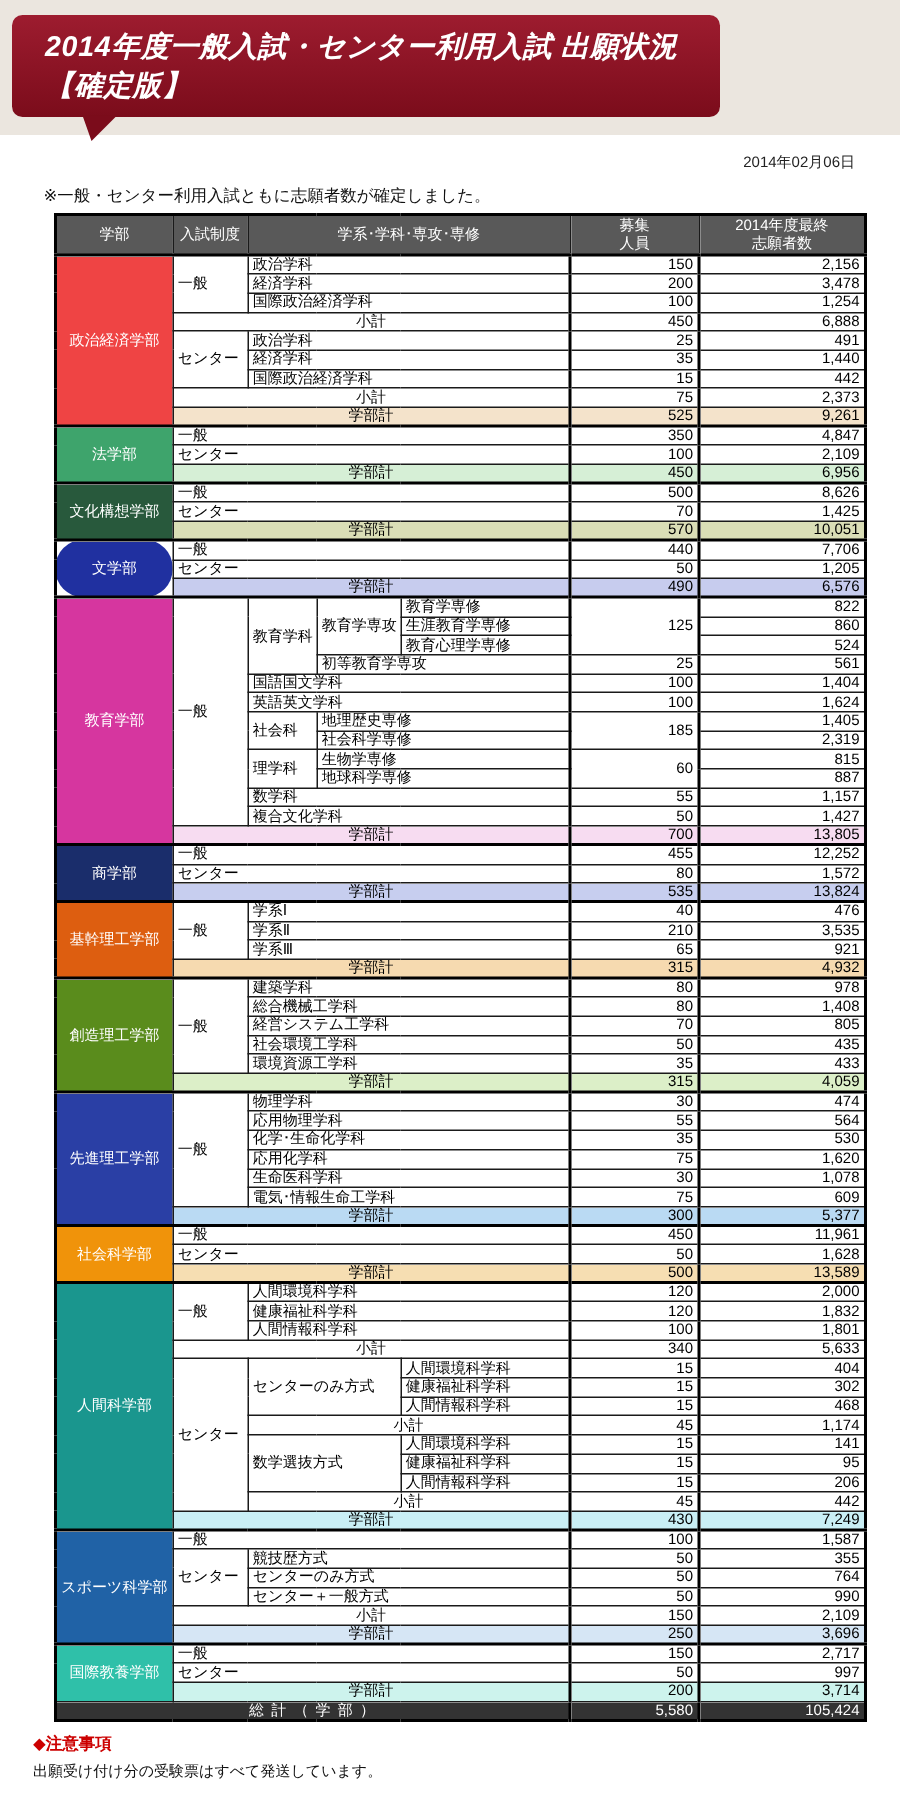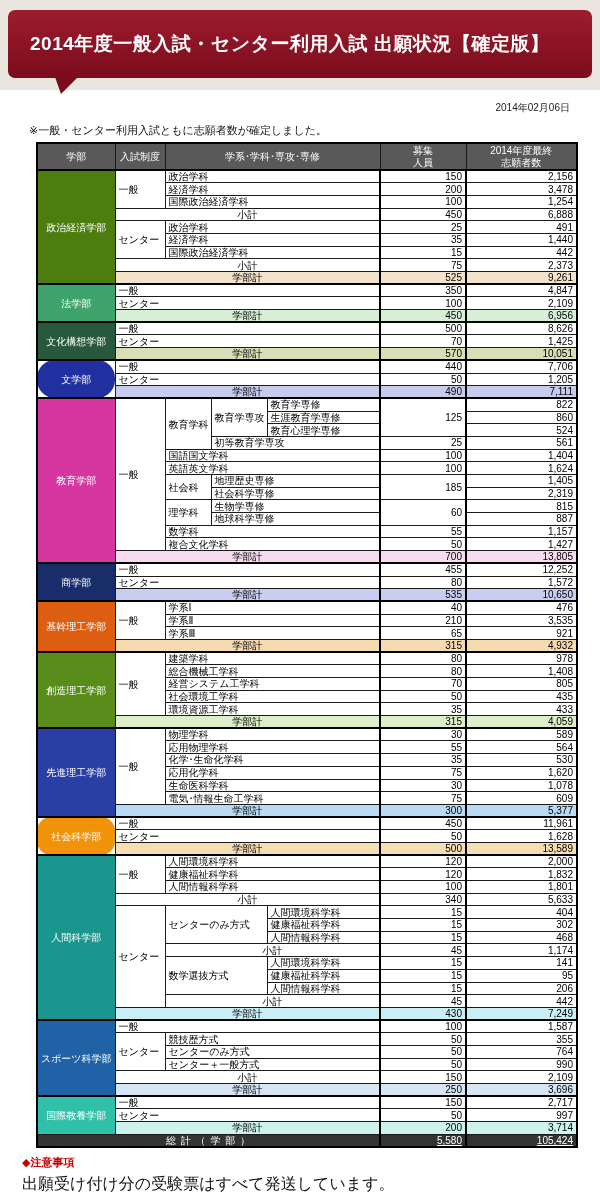--- a/index.html
+++ b/index.html
@@ -3,24 +3,24 @@
 <meta charset="utf-8">
 <style>
   html,body{margin:0;padding:0;}
   body{
     width:600px;height:1200px;position:relative;background:#ffffff;
     font-family:"Liberation Sans","DejaVu Sans",sans-serif;
     -webkit-font-smoothing:antialiased;
   }
   .top-bg{position:absolute;top:0;left:0;width:600px;height:90px;background:#ebe6df;}
   .banner{
-    position:absolute;top:10px;left:8px;width:584px;height:68px;
+    position:absolute;top:10px;left:8px;width:472px;height:68px;
     background:linear-gradient(#9d1c2f,#7b0c1b);
     border-radius:7px;box-sizing:border-box;
-    display:flex;align-items:center;padding-left:22px;
+    display:flex;align-items:center;padding-left:22px;font-style:italic;
   }
   .banner-title{color:#ffffff;font-size:19px;font-weight:bold;letter-spacing:.5px;margin:0;}
   .banner-pointer{
     position:absolute;top:77px;left:55px;width:0;height:0;
     border-top:17px solid #7b0c1b;border-right:17px solid transparent;border-left:6px solid transparent;
   }
   .pub-date{position:absolute;top:101px;right:30px;font-size:10px;color:#222;}
   .note{position:absolute;top:123px;left:29px;font-size:11px;color:#111;}
 
   table#admtable{
@@ -37,39 +37,39 @@
     height:27px;white-space:pre-line;line-height:12px;
   }
   #admtable tbody tr{height:12.7px;}
   #admtable td.num{text-align:right;border-left:2px solid #000;}
   #admtable td.dept,#admtable td.sys{text-align:left;}
   #admtable td.sub,#admtable td.ftot{text-align:center;}
   #admtable td.fac{color:#fff;text-align:center;padding:0 1px;}
   #admtable tr.first td{border-top:2px solid #000;}
 
   
-  .f-pol{background:#4d7c0f;} .f-law{background:#3ea46c;margin-left:20px;} .f-bunka{background:#28593c;}
+  .f-pol{background:#ef4444;} .f-law{background:#3ea46c;margin-left:20px;} .f-bunka{background:#28593c;}
   .f-bun{background:#2030a0;border-radius:18px;} .f-edu{background:#d6369f;} .f-sho{background:#1a2d6b;margin-top:36px;}
   .f-kikan{background:#dd5e10;} .f-sozo{background:#5a8c1c;} .f-senshin{background:#2a3fa5;}
-  .f-shakai{background:#f0930a;border-radius:14px;} .f-ningen{background:#1a968e;} .f-sports{background:#2062a6;}
+  .f-shakai{background:#f0930a;} .f-ningen{background:#1a968e;} .f-sports{background:#2062a6;}
   .f-kokusai{background:#2fc0a9;margin-top:24px;}
 
   
   tr.t-pol td{background:#f4e3cb;} tr.t-law td{background:#d6efd6;} tr.t-bunka td{background:#dadeb6;}
   tr.t-bun td{background:#c7ccee;} tr.t-edu td{background:#f7dcf1;} tr.t-sho td{background:#c7ceef;}
   tr.t-kikan td{background:#f6dab0;} tr.t-sozo td{background:#dcefc8;} tr.t-senshin td{background:#badaf3;}
   tr.t-shakai td{background:#f6deb2;} tr.t-ningen td{background:#c9eff5;} tr.t-sports td{background:#d6e6f5;}
   tr.t-kokusai td{background:#cdf3ed;}
 
   tr.grand td{background:#333333;color:#ffffff;border-top:2px solid #000;margin-top:36px;}
   tr.grand td.gl{text-align:center;letter-spacing:1px;}
-  tr.grand td.num{border-left-color:#ffffff;text-decoration:underline;}
+  tr.grand td.num{border-left-color:#ffffff;}
 
   .notice-head{position:absolute;top:1155px;left:22px;font-size:11px;font-weight:bold;color:#cc0000;}
-  .notice-text{position:absolute;top:1174px;left:22px;font-size:16px;color:#111;}
+  .notice-text{position:absolute;top:1174px;left:22px;font-size:10px;color:#111;}
 </style>
 </head>
 <body>
 
 <div class="top-bg"></div>
 
 <div class="banner">
   <h1 class="banner-title">2014年度一般入試・センター利用入試 出願状況【確定版】</h1>
 </div>
 <div class="banner-pointer"></div>
@@ -186,21 +186,21 @@
         <td class="num">7,706</td>
       </tr>
       <tr>
         <td colspan="4" class="sys">センター</td>
         <td class="num">50</td>
         <td class="num">1,205</td>
       </tr>
       <tr class="t-bun">
         <td colspan="4" class="ftot">学部計</td>
         <td class="num">490</td>
-        <td class="num">7,111</td>
+        <td class="num">6,576</td>
       </tr>
       <tr class="first">
         <td rowspan="13" class="fac f-edu">教育学部</td>
         <td rowspan="12" class="sys">一般</td>
         <td rowspan="4" class="dept">教育学科</td>
         <td rowspan="3" class="dept">教育学専攻</td>
         <td class="dept">教育学専修</td>
         <td rowspan="3" class="num">125</td>
         <td class="num">822</td>
       </tr>
@@ -269,21 +269,21 @@
         <td class="num">12,252</td>
       </tr>
       <tr>
         <td colspan="4" class="sys">センター</td>
         <td class="num">80</td>
         <td class="num">1,572</td>
       </tr>
       <tr class="t-sho">
         <td colspan="4" class="ftot">学部計</td>
         <td class="num">535</td>
-        <td class="num">10,650</td>
+        <td class="num">13,824</td>
       </tr>
       <tr class="first">
         <td rowspan="4" class="fac f-kikan">基幹理工学部</td>
         <td rowspan="3" class="sys">一般</td>
         <td colspan="3" class="dept">学系Ⅰ</td>
         <td class="num">40</td>
         <td class="num">476</td>
       </tr>
       <tr>
         <td colspan="3" class="dept">学系Ⅱ</td>
@@ -330,21 +330,21 @@
       <tr class="t-sozo">
         <td colspan="4" class="ftot">学部計</td>
         <td class="num">315</td>
         <td class="num">4,059</td>
       </tr>
       <tr class="first">
         <td rowspan="7" class="fac f-senshin">先進理工学部</td>
         <td rowspan="6" class="sys">一般</td>
         <td colspan="3" class="dept">物理学科</td>
         <td class="num">30</td>
-        <td class="num">589</td>
+        <td class="num">474</td>
       </tr>
       <tr>
         <td colspan="3" class="dept">応用物理学科</td>
         <td class="num">55</td>
         <td class="num">564</td>
       </tr>
       <tr>
         <td colspan="3" class="dept">化学･生命化学科</td>
         <td class="num">35</td>
         <td class="num">530</td>

